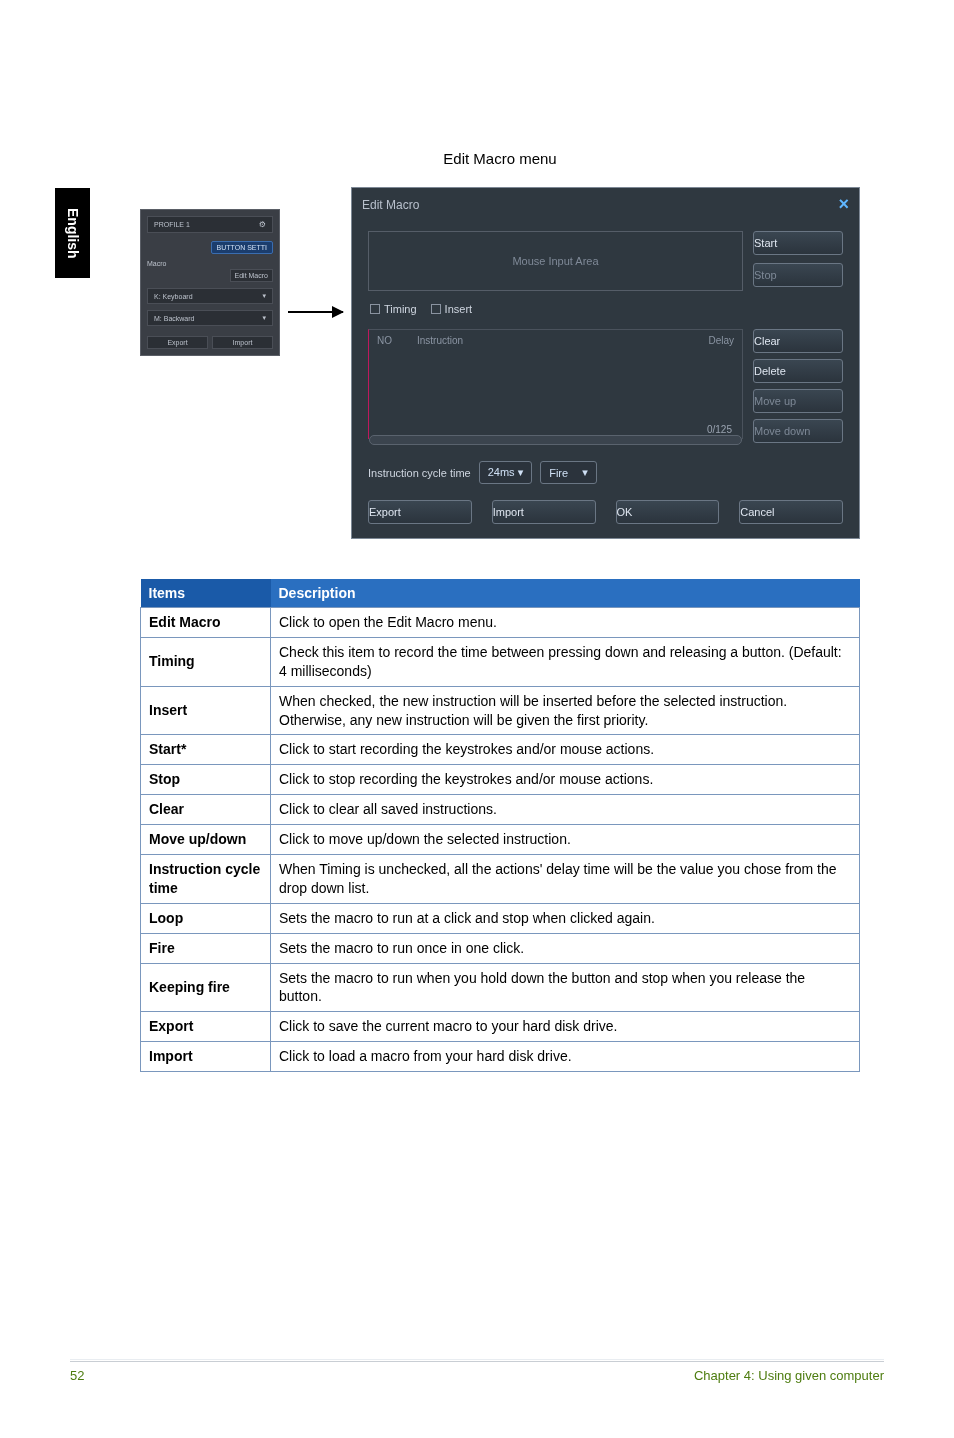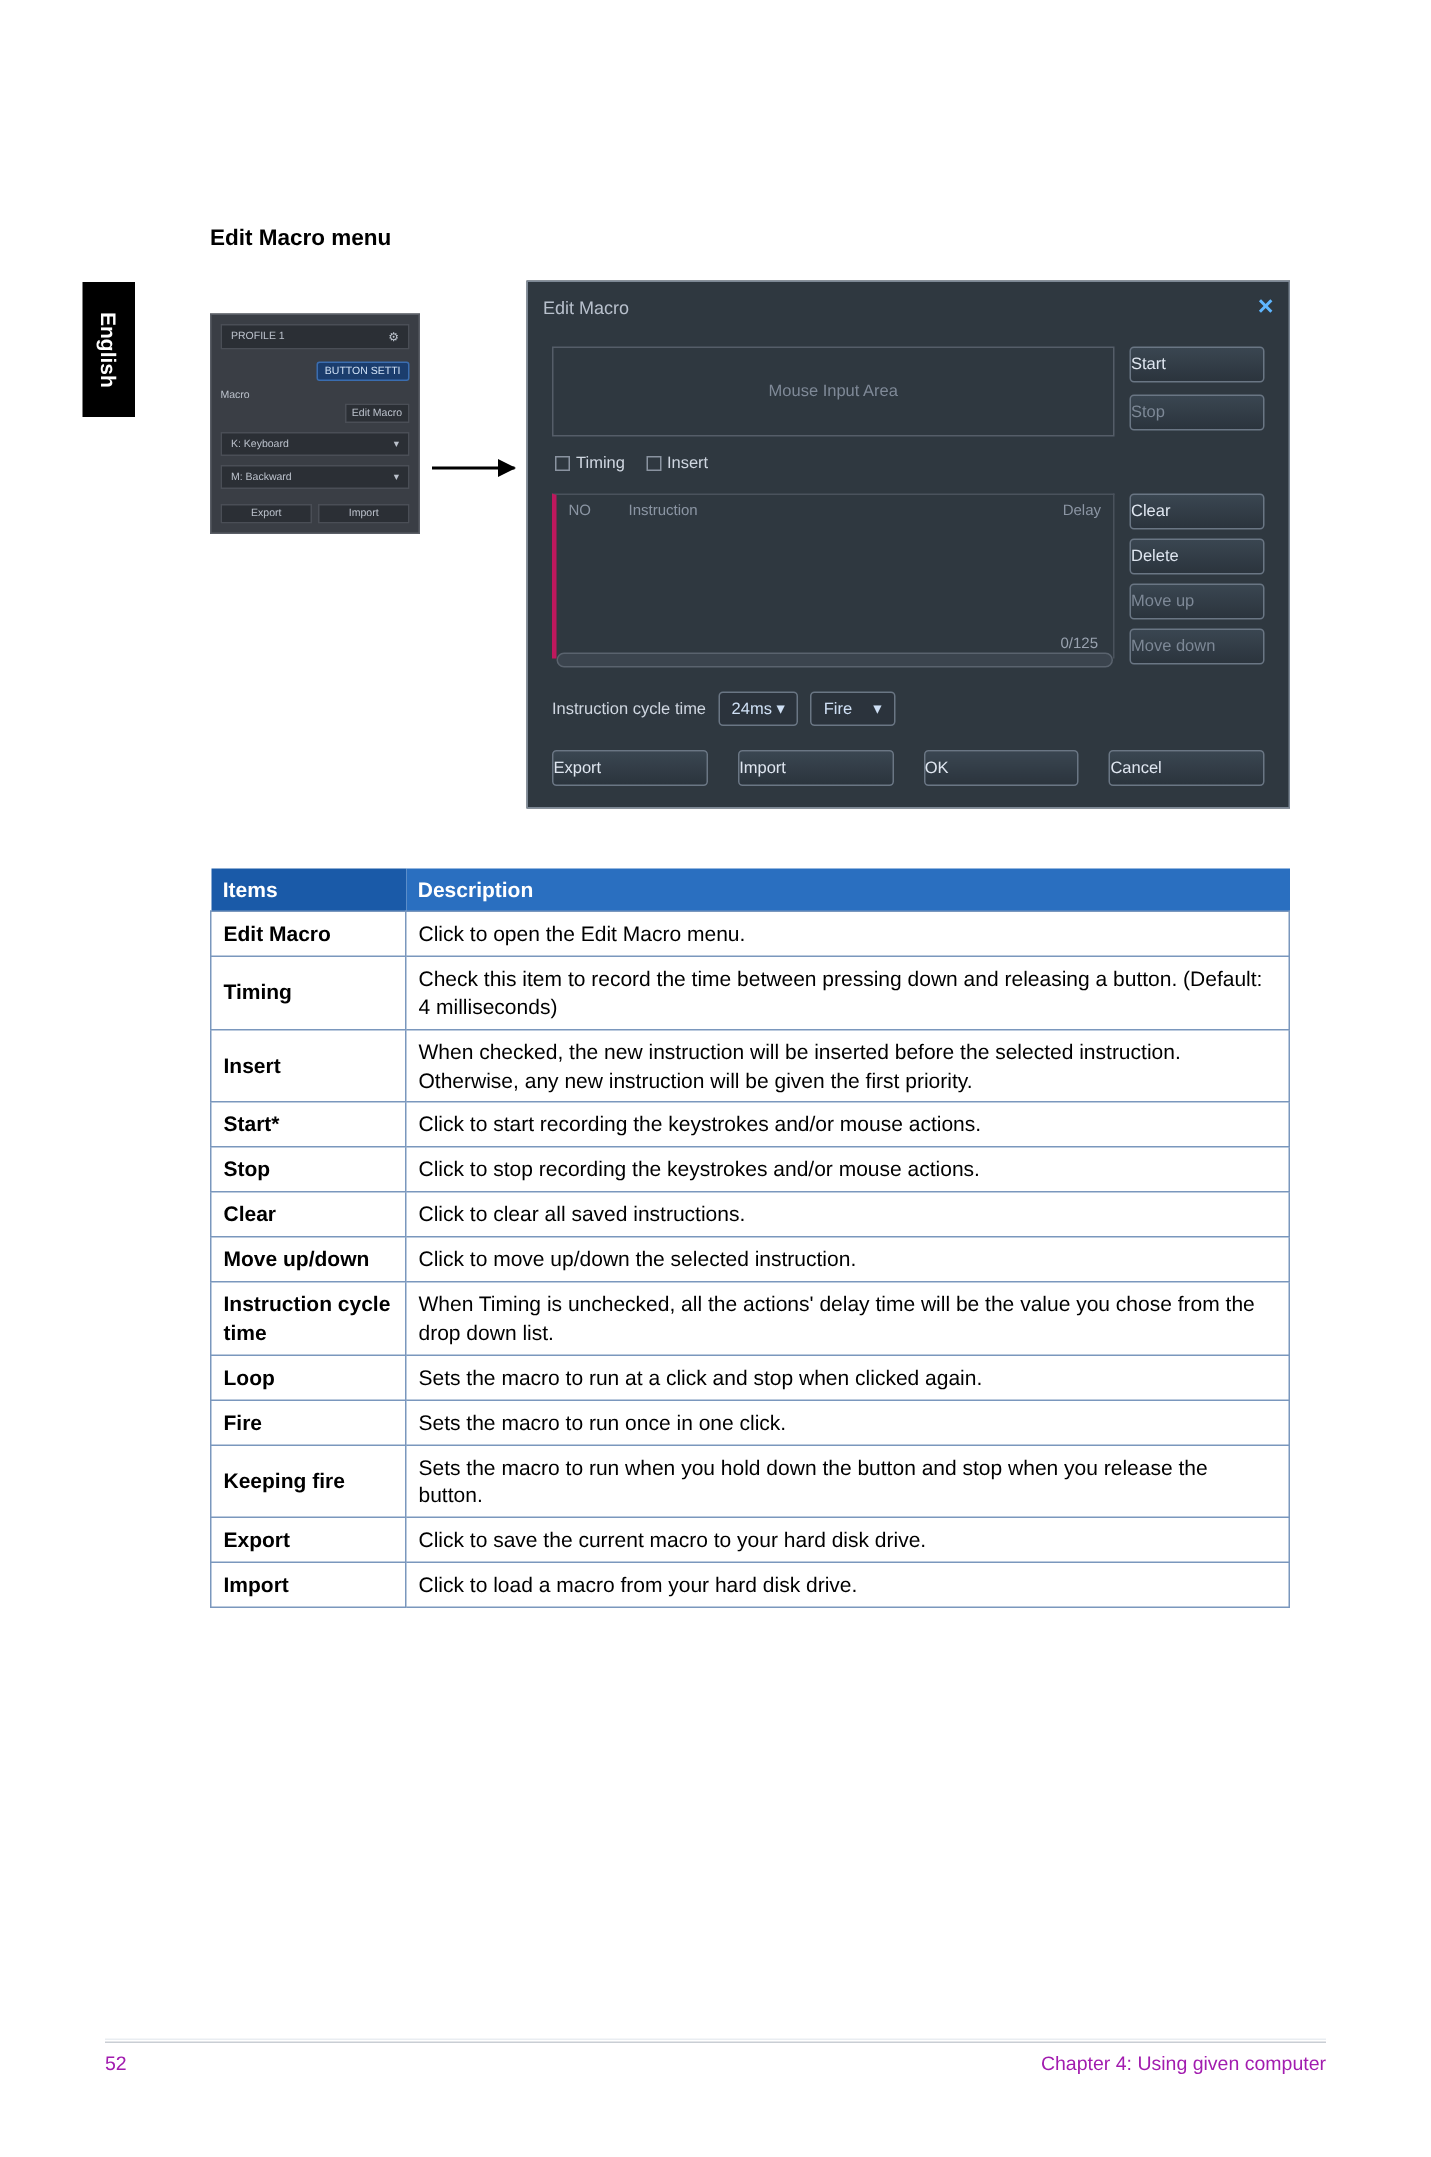--- a/index.html
+++ b/index.html
@@ -28,22 +28,23 @@
     font-weight: bold;
     font-size: 14px;
   }
   .page-content {
     position: absolute;
     left: 140px;
     top: 150px;
     width: 720px;
   }
   .section-title {
-    font-weight: bold;
+    font-weight: normal;
     font-size: 15px;
+    text-align: center;
   }
   .figure-row {
     display: flex;
     align-items: flex-start;
     gap: 8px;
     margin-top: 20px;
     margin-bottom: 40px;
   }
   .mini-panel {
     width: 140px;
@@ -167,21 +168,21 @@
     border-radius: 3px;
     color: #dfe6f0;
     font-size: 11px;
     padding: 5px 0;
   }
   .dark-btn.dim { color: #7d8896; }
   .emw-list-row { display:flex; gap:10px; }
   .emw-list {
     flex: 1;
     border-top: 1px solid #4a525c;
-    border-left: 3px solid #be185d;
+    border-left: 1px solid #be185d;
     border-right: 1px solid #4a525c;
     height: 110px;
     position: relative;
   }
   .emw-list-header {
     display: flex;
     font-size: 10px;
     color: #8b95a3;
     padding: 5px 8px;
   }
@@ -258,21 +259,21 @@
     position: absolute;
     left: 70px;
     right: 70px;
     bottom: 55px;
     display: flex;
     justify-content: space-between;
     align-items: flex-end;
     font-size: 13px;
     border-top: 1px solid #c9ced4;
     padding-top: 6px;
-    color: #a21caf;
+    color: #4d7c0f;
   }
   .footer .ghost-line {
     position: absolute;
     left: 0; right: 0;
     top: -3px;
     height: 1px;
     background: #e9edf1;
   }
 </style>
 </head>

